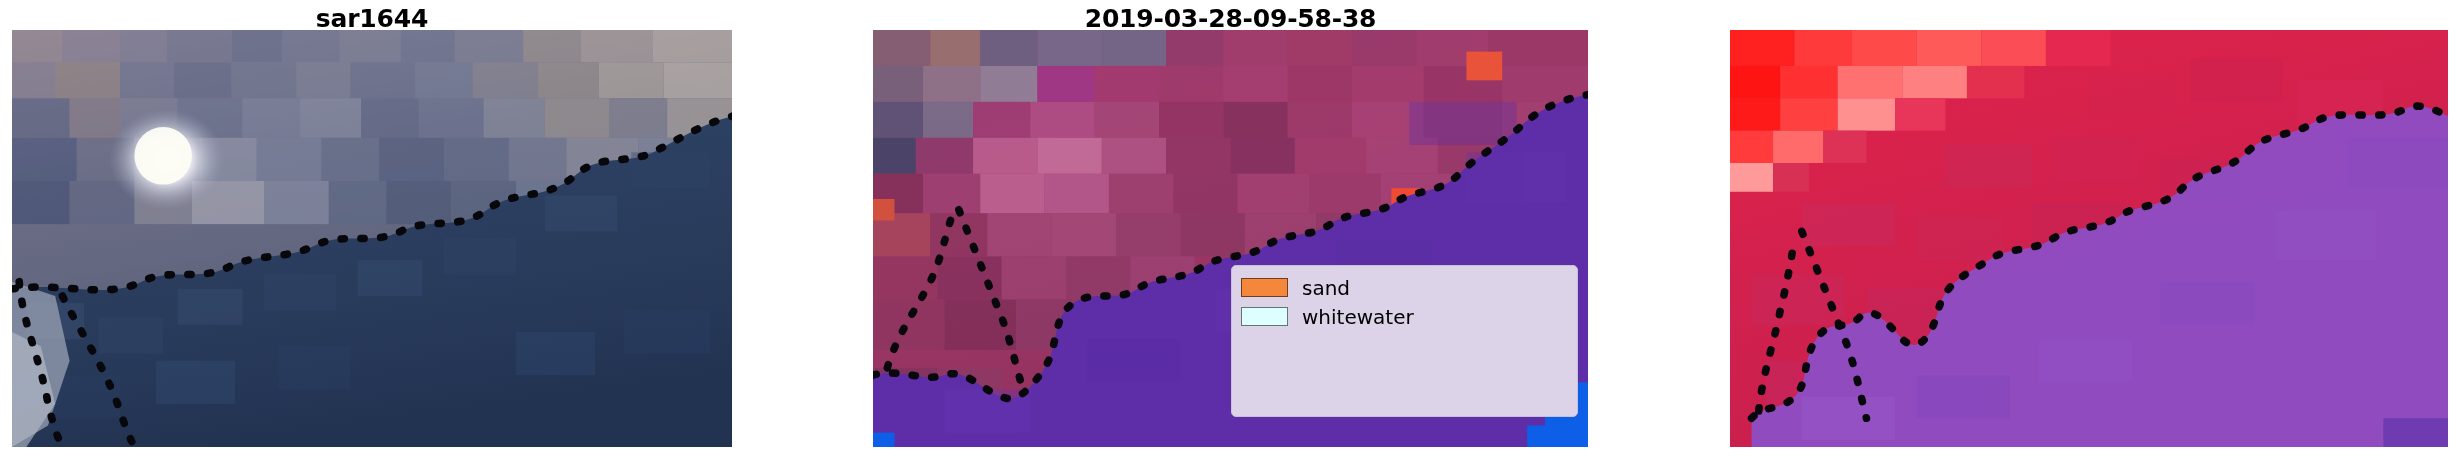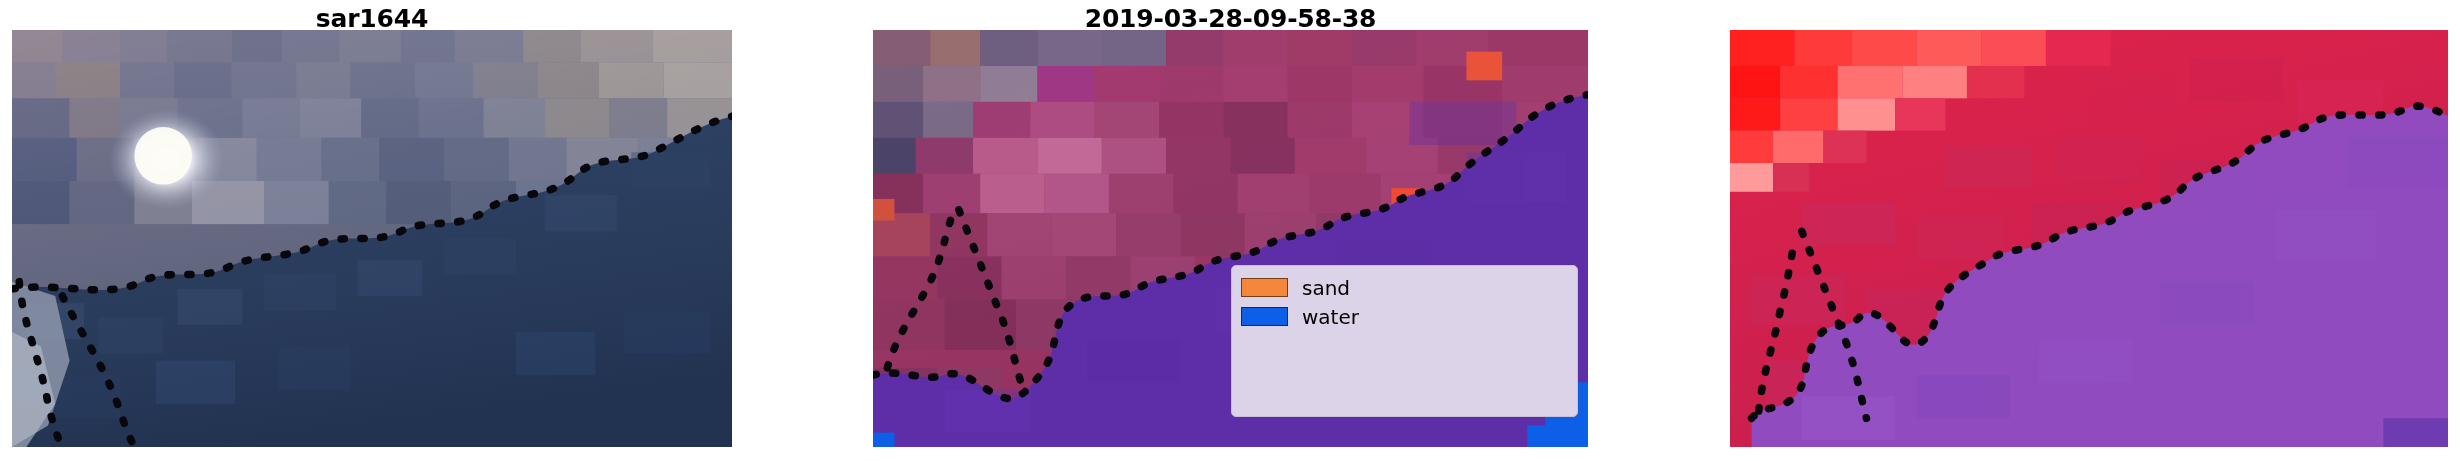--- a/index.html
+++ b/index.html
@@ -351,22 +351,22 @@
         <path d="M24,50 C28,60 32,70 36,80 C39,88 40,94 42,100" fill="none" stroke="#07070c" stroke-width="2.1" stroke-linecap="round" stroke-dasharray="0.9 4.6"></path>
       </g>
     </svg>
 
     <div class="legend" style="left:358px; top:235px; width:347px; height:152px;">
       <div class="legend-row">
         <span class="legend-swatch patch" style="background:#f5873d;"></span>
         <span class="legend-label">sand</span>
       </div>
       <div class="legend-row">
-        <span class="legend-swatch patch" style="background:#0d5fe8;"></span>
-        <span class="legend-label">water</span>
+        <span class="legend-swatch patch" style="background:#ddffff;"></span>
+        <span class="legend-label">whitewater</span>
       </div>
     </div>
   </div>
 
   <div class="axes" style="left:1730px; top:30px; width:718px; height:417px;">
     <svg class="raster" viewBox="0 0 200 116" preserveAspectRatio="none">
       <defs>
         <linearGradient id="g3land" x1="0" y1="0" x2="0.45" y2="1">
           <stop offset="0%" stop-color="#e02448"></stop>
           <stop offset="45%" stop-color="#d4214d"></stop>

